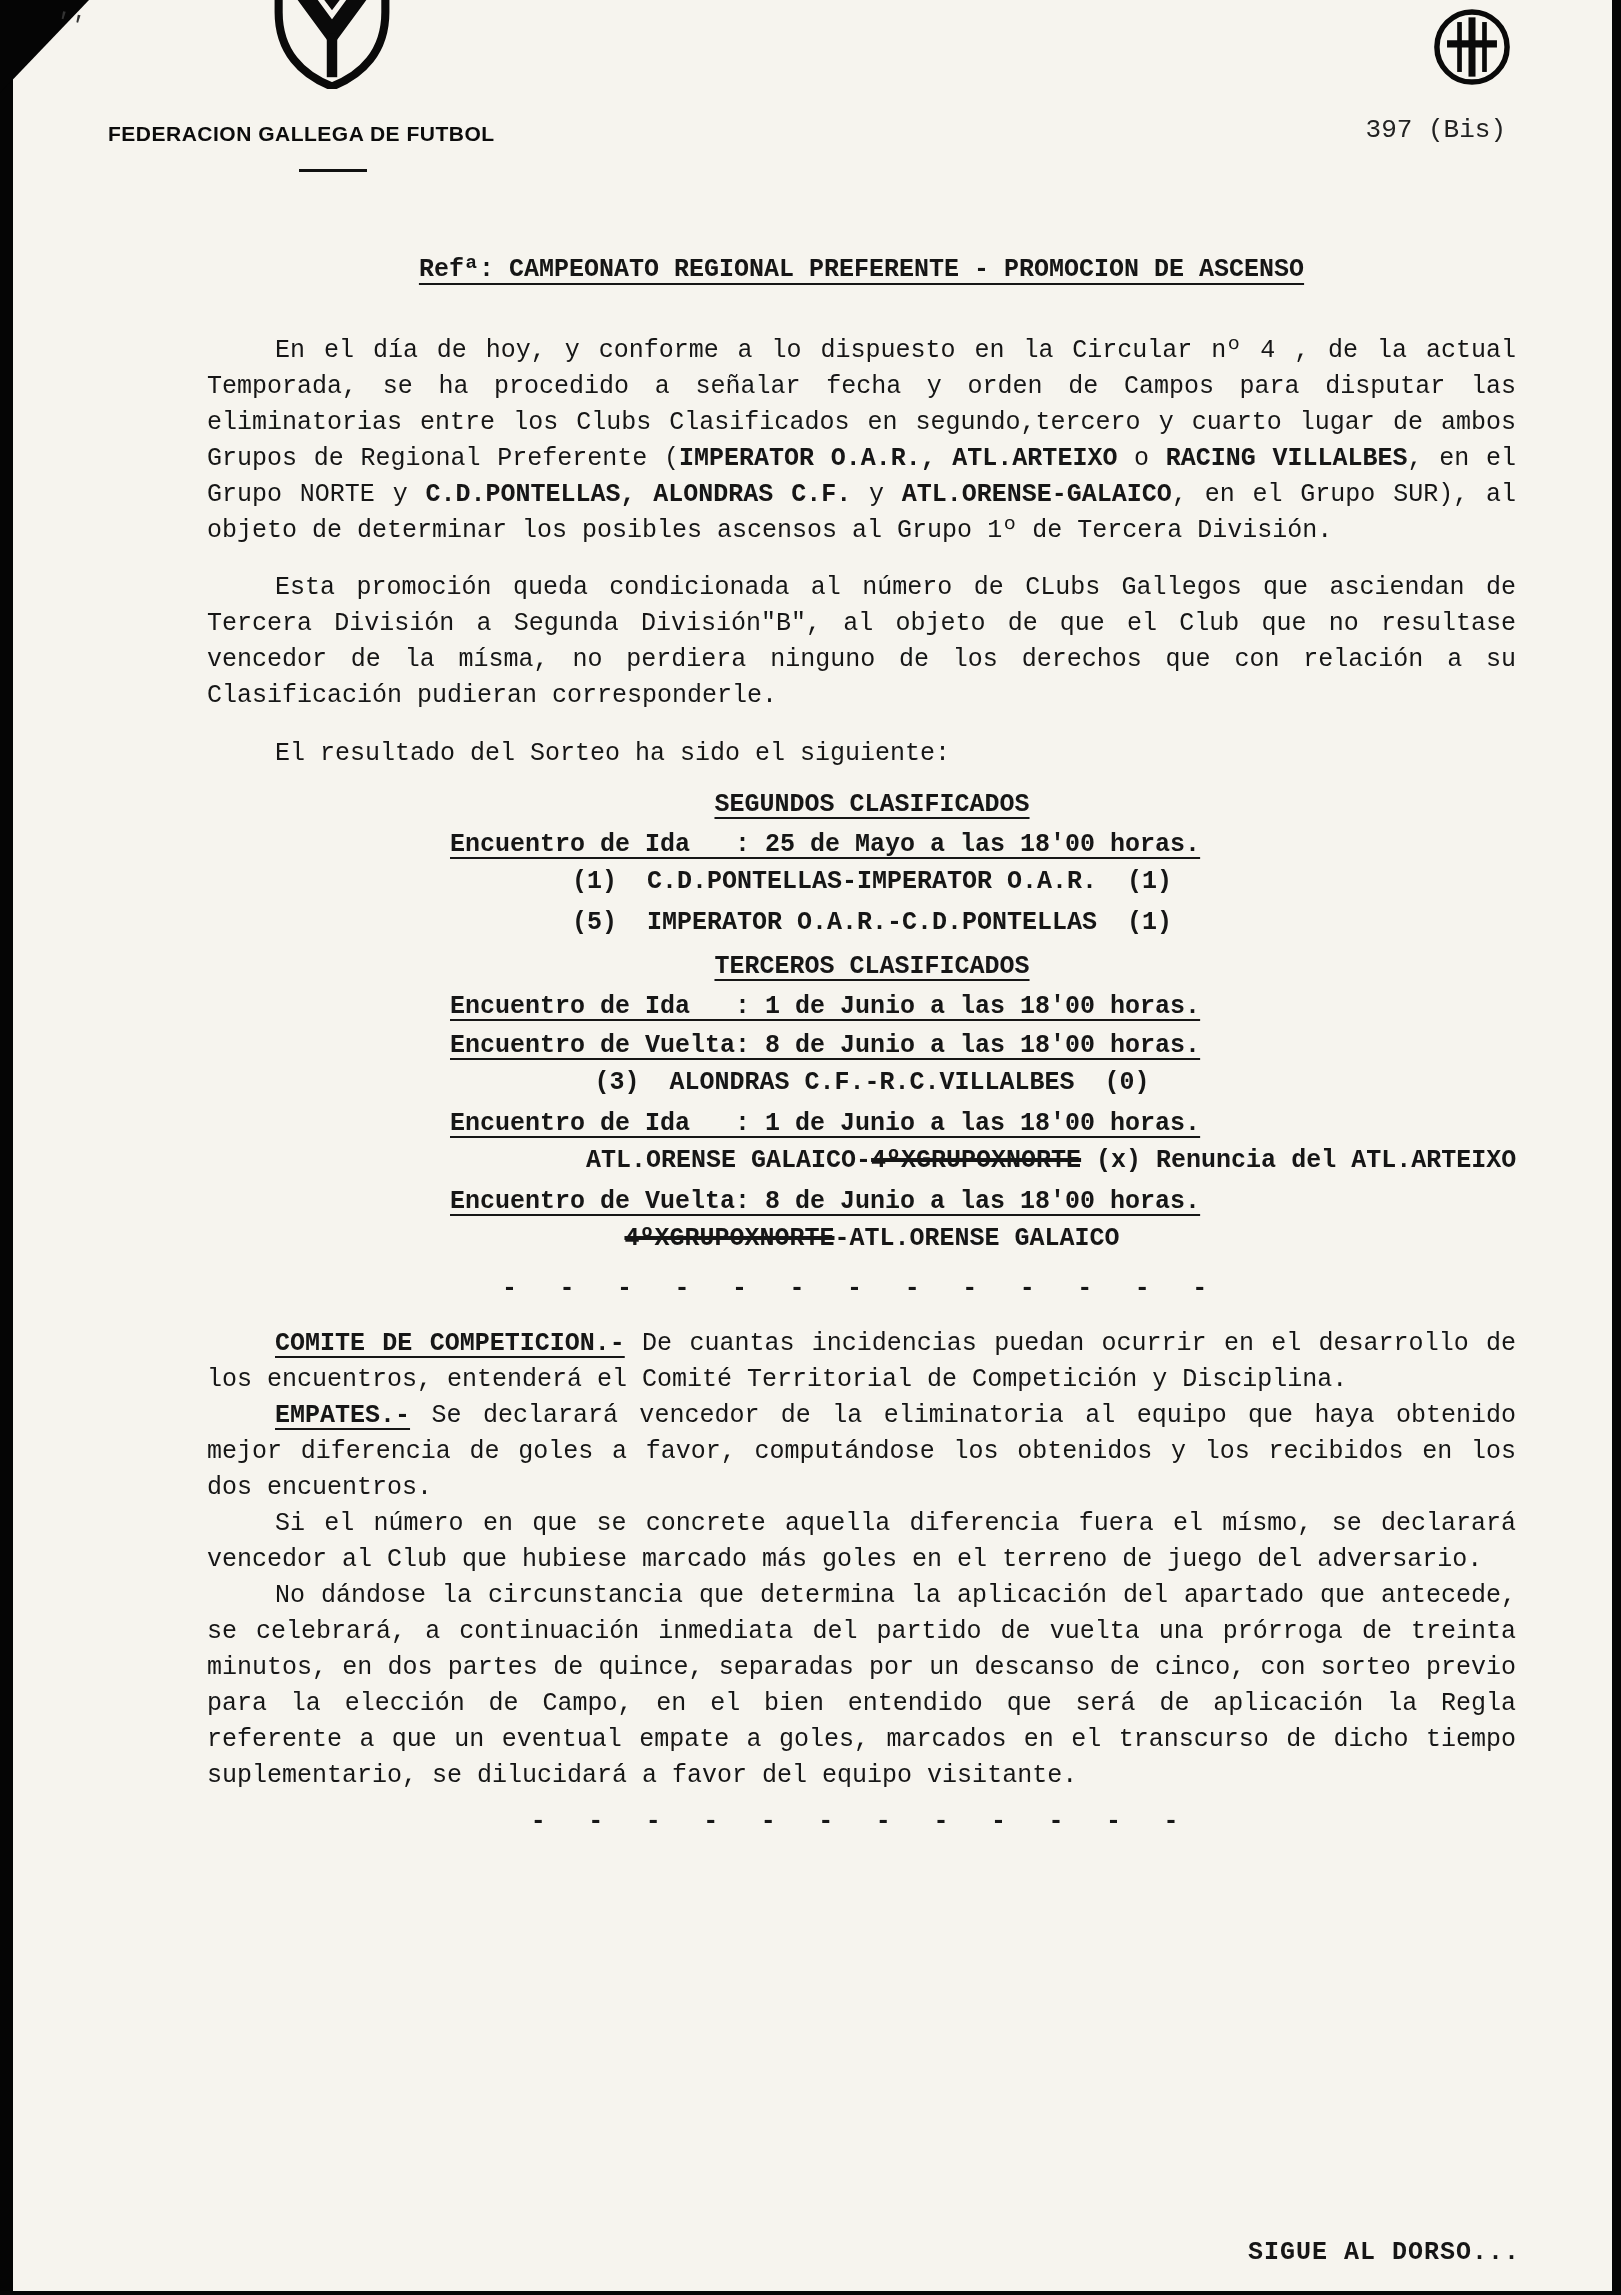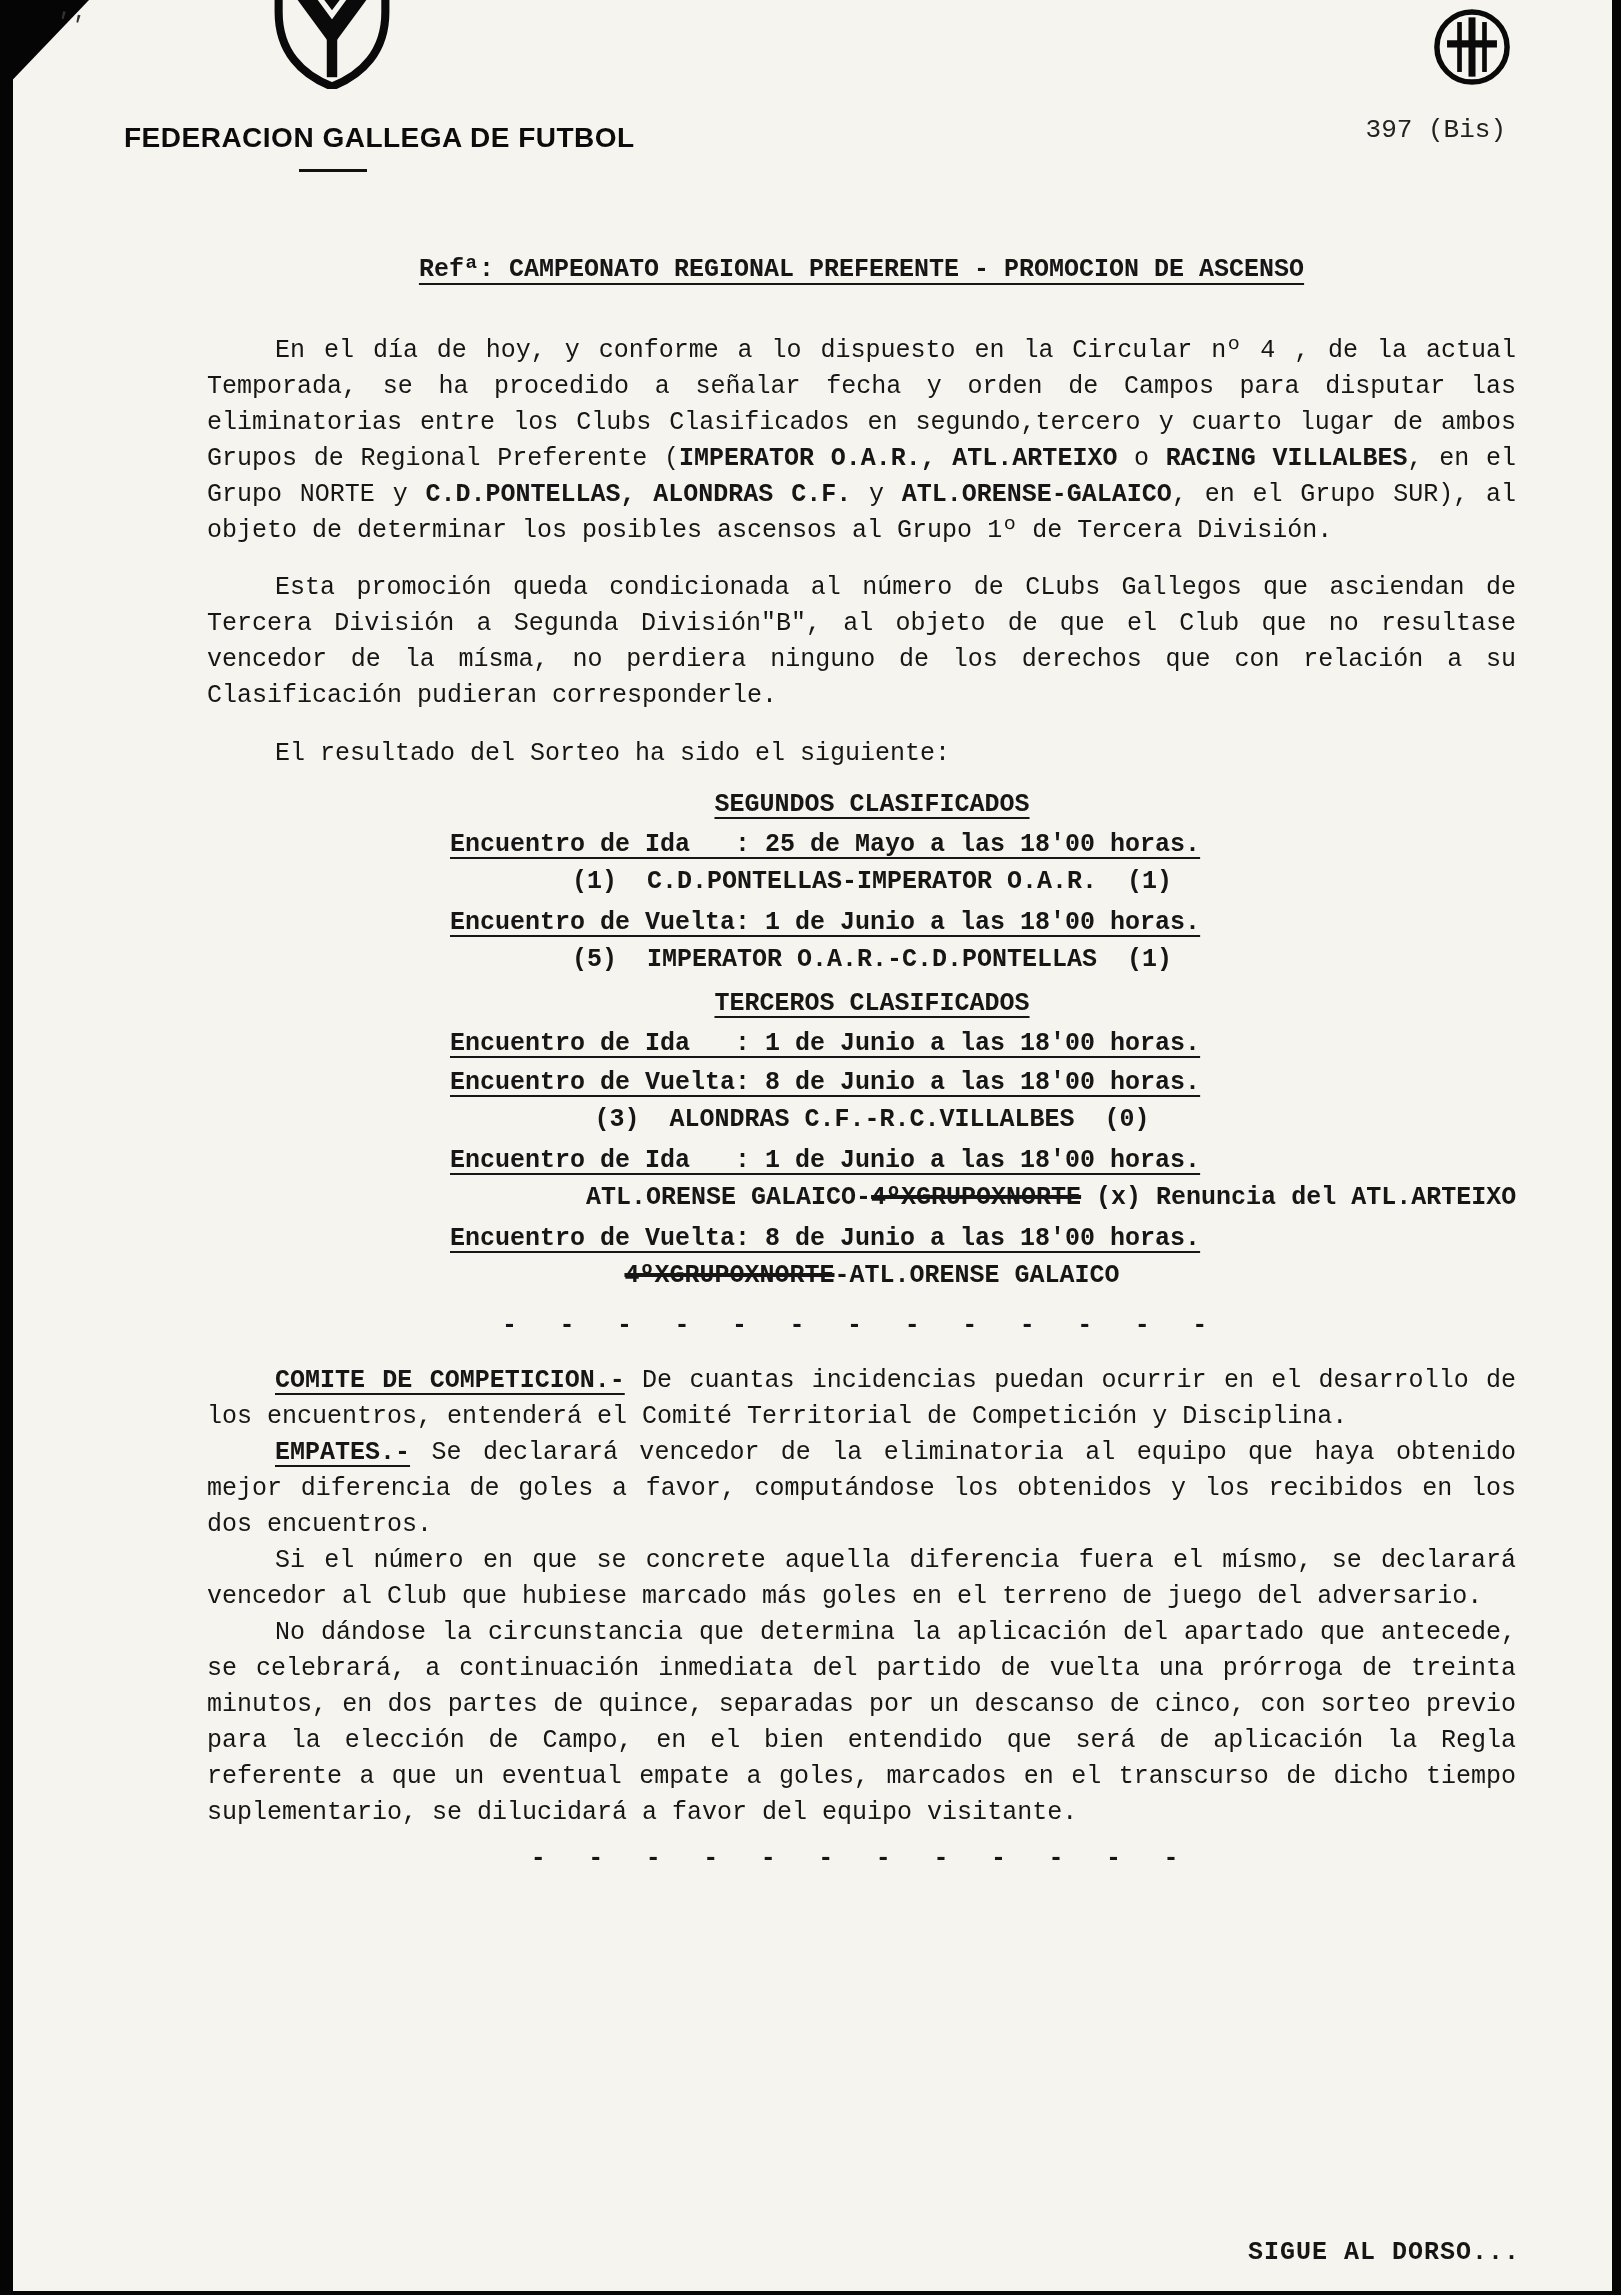--- a/index.html
+++ b/index.html
@@ -10,22 +10,22 @@
   }
   
   .edge-left  { position:absolute; left:0; top:0; width:12.6px; height:100%; background:#050505; }
   .edge-right { position:absolute; right:0; top:0; width:8.7px; height:100%; background:#050505; }
   .edge-bottom{ position:absolute; left:0; bottom:0; width:100%; height:4.9px; background:#070707; }
   .corner-tl  { position:absolute; left:0; top:0; width:89px; height:93px; background:#050505;
                 clip-path:polygon(0 0,100% 0,0 100%); }
   .pen-mark   { position:absolute; left:54px; top:9.7px; font-size:25px; color:#333; transform:rotate(14deg); }
 
   
-  .org-name  { position:absolute; left:124px; top:122px; font-family:"Liberation Sans",sans-serif;
-               font-weight:700; font-size:28px; letter-spacing:0.5px; color:#0c0c0c; }
+  .org-name  { position:absolute; left:108px; top:122px; font-family:"Liberation Sans",sans-serif;
+               font-weight:700; font-size:21px; letter-spacing:0.5px; color:#0c0c0c; }
   .org-rule  { position:absolute; left:299px; top:169px; width:68px; height:2.9px; background:#111; }
   .page-number { position:absolute; right:115px; top:115px; font-size:26px; color:#222;text-align:center; }
   .shield { position:absolute; left:274px; top:-39px; width:116px; height:128px; }
   .emblem { position:absolute; right:109px; top:7.8px; width:80px; height:78px; }
 
   
   .content { position:absolute; left:207px; right:105px; top:252px;
              font-size:25px; line-height:36px; text-align:justify; }
   .b { font-weight:700; }
   .u { text-decoration:underline; text-underline-offset:5.8px; text-decoration-thickness:1.9px; }
@@ -88,21 +88,20 @@
     <p class="para gap">Esta promoción queda condicionada al número de CLubs Gallegos que asciendan de Tercera División a Segunda División"B", al objeto de que el Club que no resultase vencedor de la mísma, no perdiera ninguno de los derechos que con relación a su Clasificación pudieran corresponderle.</p>
 
     <p class="para">El resultado del Sorteo ha sido el siguiente:</p>
 
     <div class="sorteo">
 
       <div class="section">
         <div class="s-head u">SEGUNDOS CLASIFICADOS</div>
         <div class="s-label u">Encuentro de Ida   : 25 de Mayo a las 18'00 horas.</div>
         <div class="s-match">(1)  C.D.PONTELLAS-IMPERATOR O.A.R.  (1)</div>
-        <div class="s-label u">Encuentro de Vuelta: 1 de Junio a las 18'00 horas.</div>
         <div class="s-match">(5)  IMPERATOR O.A.R.-C.D.PONTELLAS  (1)</div>
       </div>
 
       <div class="section">
         <div class="s-head u">TERCEROS CLASIFICADOS</div>
         <div class="s-label u">Encuentro de Ida   : 1 de Junio a las 18'00 horas.</div>
         <div class="s-label u">Encuentro de Vuelta: 8 de Junio a las 18'00 horas.</div>
         <div class="s-match">(3)  ALONDRAS C.F.-R.C.VILLALBES  (0)</div>
       </div>
 

